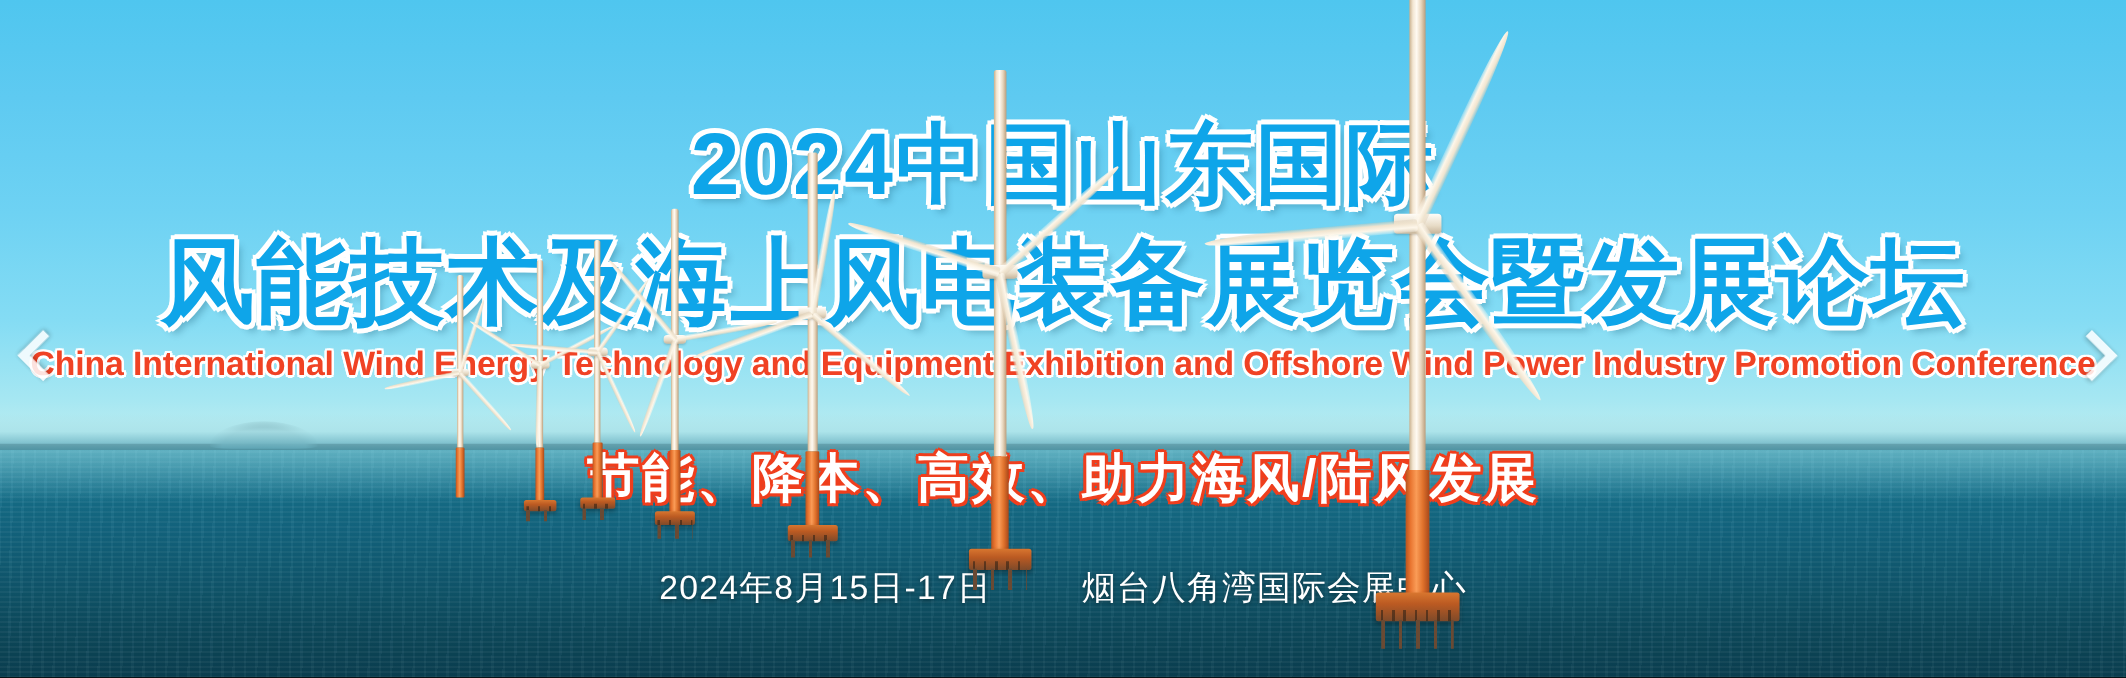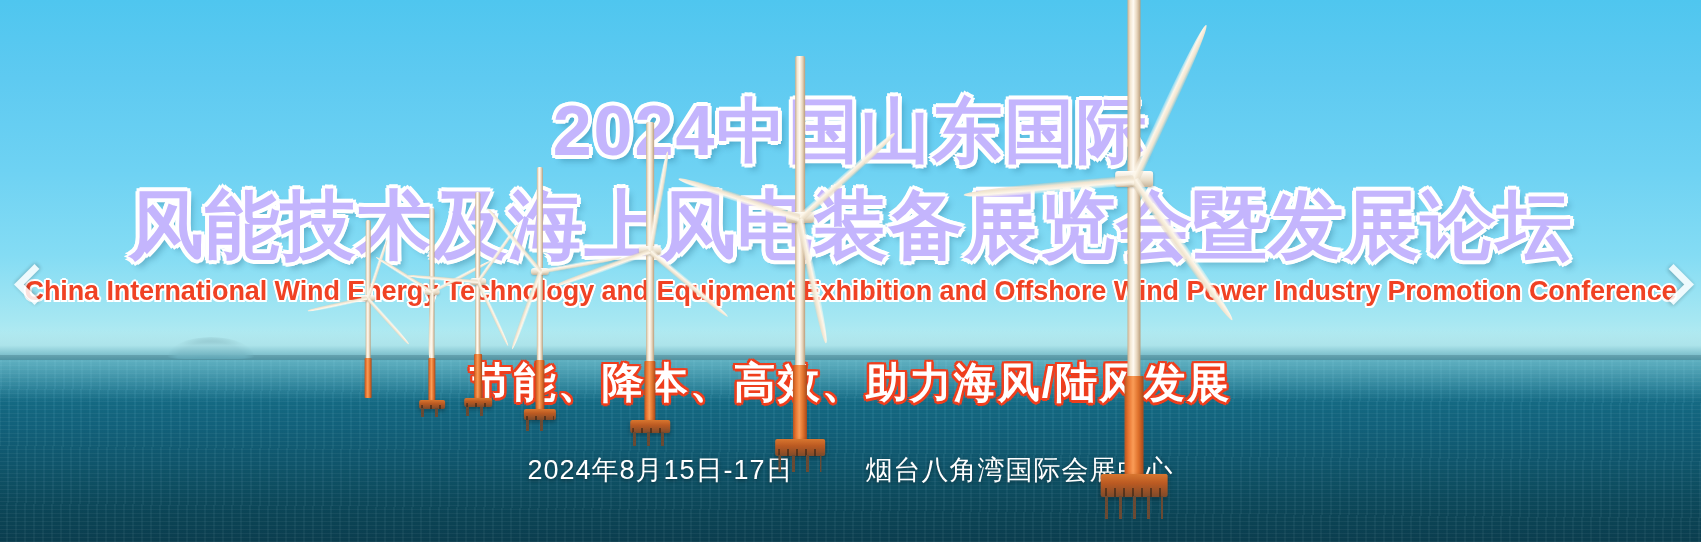--- a/index.html
+++ b/index.html
@@ -115,21 +115,21 @@
     background: repeating-linear-gradient(90deg, #6a4a33 0 3px, rgba(0,0,0,0) 3px 14px);
   }
 
   
   .headline-wrap {
     position: absolute;
     left: 0; top: 0; width: 100%;
     text-align: center;
   }
   .line1, .line2 {
-    color: #c4b5fd;
+    color: #0ea5e9;
     font-weight: 700;
     letter-spacing: 2px;
     white-space: nowrap;
     text-shadow:
       -3px -3px 0 #fff,  3px -3px 0 #fff,
       -3px  3px 0 #fff,  3px  3px 0 #fff,
       -4px  0   0 #fff,  4px  0   0 #fff,
        0   -4px 0 #fff,  0    4px 0 #fff,
        5px  6px 6px rgba(0,60,90,.28);
   }

